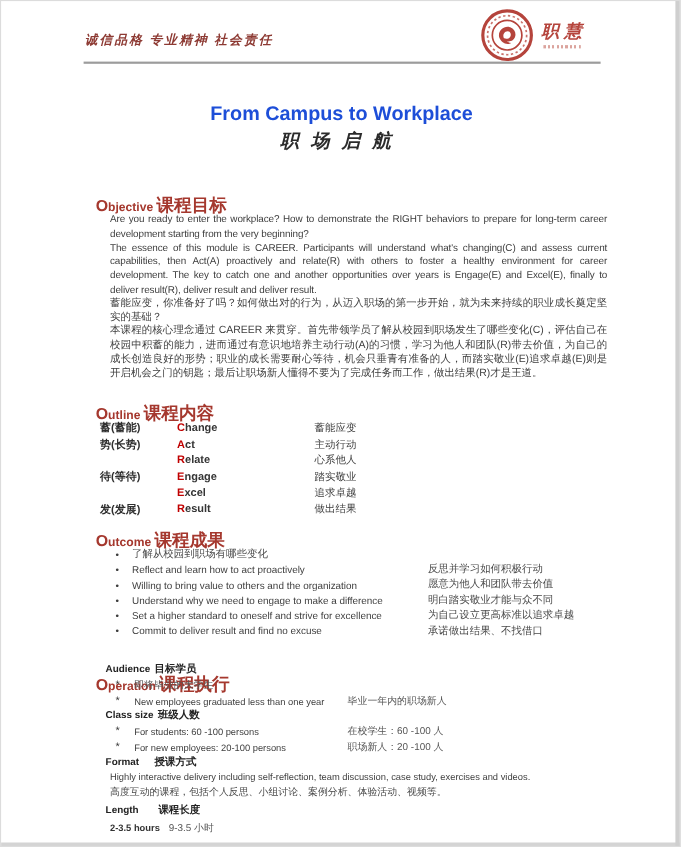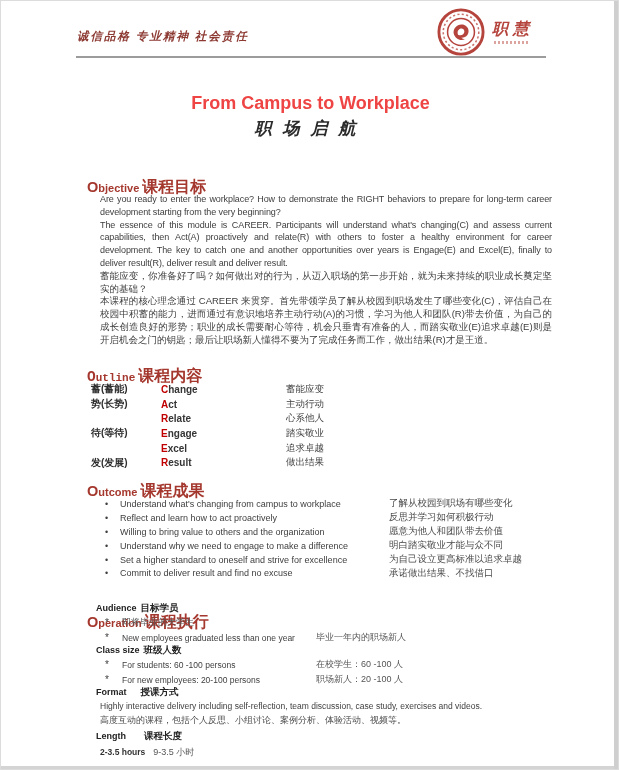--- a/index.html
+++ b/index.html
@@ -23,21 +23,21 @@
     font-family:"DejaVu Serif", serif; font-weight:bold; font-style:italic;
     font-size:16px; letter-spacing:5px; color:#b5443c;
   }
   .logo-subtext {
     position:absolute; left:493px; top:40px; width:34px; height:3px;
     background:repeating-linear-gradient(90deg,#dba49e 0 2px,transparent 2px 4px);
   }
   
   .title-en {
     position:absolute; left:0; top:92px; width:619px; text-align:center;
-    font-size:18px; font-weight:600; color:#ef4444;
+    font-size:18px; font-weight:600; color:#1d4ed8;
   }
   .title-cn {
     position:absolute; left:0; top:116px; width:619px; text-align:center;
     font-family:"DejaVu Serif", serif; font-style:italic; font-weight:bold;
     font-size:17px; letter-spacing:11px; color:#2b2b2b;
   }
   
   .sec-head { position:absolute; left:86px; color:#a5382e; font-weight:bold; font-size:11px; white-space:nowrap; }
   .sec-head .initial { font-size:14.5px; }
   .sec-head .cn { font-size:16px; margin-left:3px; }
@@ -101,21 +101,21 @@
   <div class="sec-head" style="top:176px;">
     <span class="initial">O</span><span>bjective</span><span class="cn">课程目标</span>
   </div>
   <div class="body-block" style="top:192px;">
     <div class="en">Are you ready to enter the workplace? How to demonstrate the RIGHT behaviors to prepare for long-term career development starting from the very beginning?</div>
     <div class="en">The essence of this module is CAREER. Participants will understand what's changing(C) and assess current capabilities, then Act(A) proactively and relate(R) with others to foster a healthy environment for career development. The key to catch one and another opportunities over years is Engage(E) and Excel(E), finally to deliver result(R), deliver result and deliver result.</div>
     <div class="cn">蓄能应变，你准备好了吗？如何做出对的行为，从迈入职场的第一步开始，就为未来持续的职业成长奠定坚实的基础？</div>
     <div class="cn">本课程的核心理念通过 CAREER 来贯穿。首先带领学员了解从校园到职场发生了哪些变化(C)，评估自己在校园中积蓄的能力，进而通过有意识地培养主动行动(A)的习惯，学习为他人和团队(R)带去价值，为自己的成长创造良好的形势；职业的成长需要耐心等待，机会只垂青有准备的人，而踏实敬业(E)追求卓越(E)则是开启机会之门的钥匙；最后让职场新人懂得不要为了完成任务而工作，做出结果(R)才是王道。</div>
   </div>
 
-  <div class="sec-head" style="top:365px;font-family:Liberation Mono, monospace;">
+  <div class="sec-head" style="top:365px;">
     <span class="initial">O</span><span>utline</span><span class="cn">课程内容</span>
   </div>
   <div class="outline-table">
     <div class="outline-row">
       <span class="outline-key">蓄(蓄能)</span>
       <span class="outline-en"><span class="initial">C</span><span>hange</span></span>
       <span class="outline-cn">蓄能应变</span>
     </div>
     <div class="outline-row">
       <span class="outline-key">势(长势)</span>
@@ -143,21 +143,20 @@
       <span class="outline-cn">做出结果</span>
     </div>
   </div>
 
   <div class="sec-head" style="top:480px;">
     <span class="initial">O</span><span>utcome</span><span class="cn">课程成果</span>
   </div>
   <div class="outcome-list">
     <div class="outcome-row">
       <span class="outcome-bullet">•</span>
-      <span class="outcome-en">Understand what's changing from campus to workplace</span>
       <span class="outcome-cn">了解从校园到职场有哪些变化</span>
     </div>
     <div class="outcome-row">
       <span class="outcome-bullet">•</span>
       <span class="outcome-en">Reflect and learn how to act proactively</span>
       <span class="outcome-cn">反思并学习如何积极行动</span>
     </div>
     <div class="outcome-row">
       <span class="outcome-bullet">•</span>
       <span class="outcome-en">Willing to bring value to others and the organization</span>

